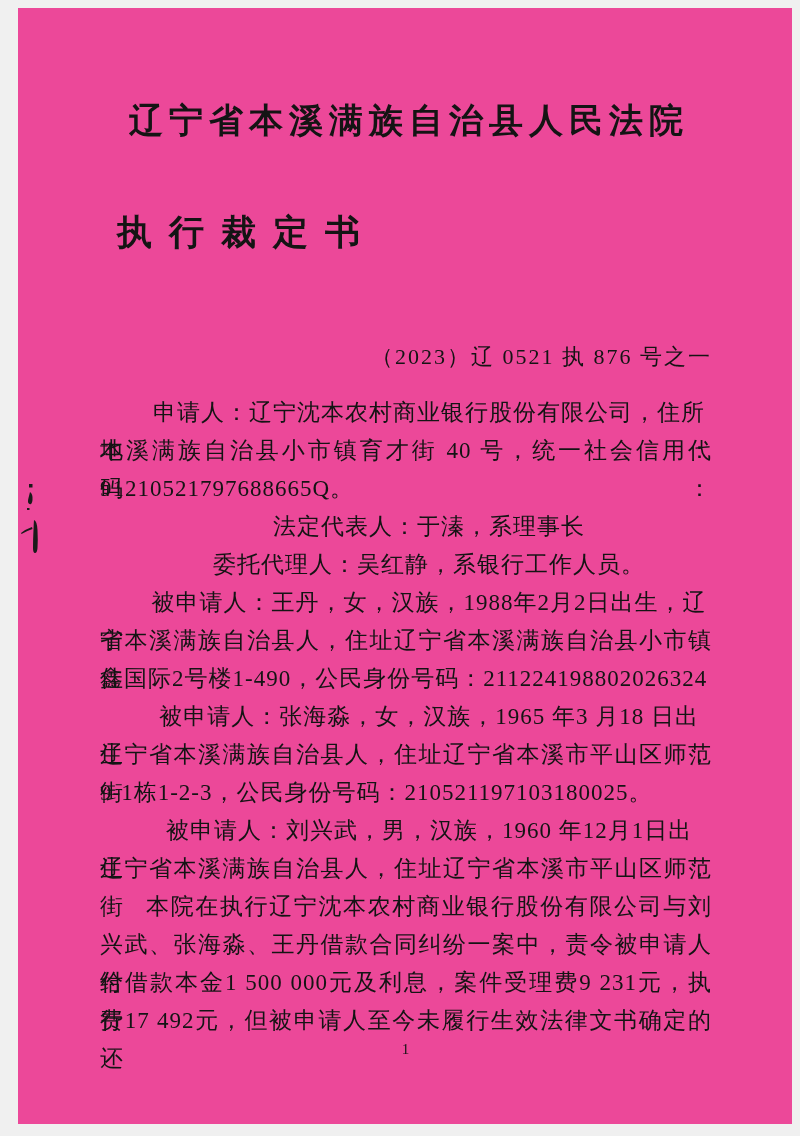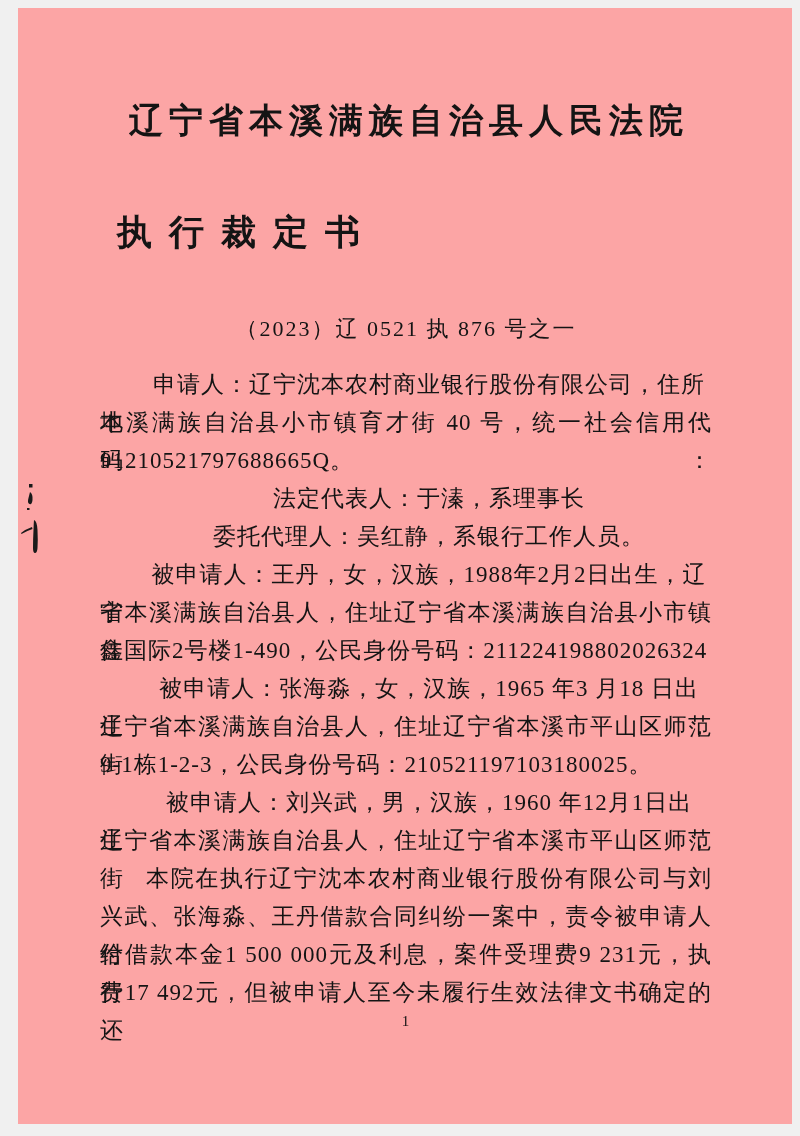--- a/index.html
+++ b/index.html
@@ -36,22 +36,22 @@
     margin-top: 70px;
     text-align: left;
     font-size: 35px;
     font-weight: bold;
     letter-spacing: 17px;
     padding-left: 17px;
     line-height: 42px;
     white-space: nowrap;
   }
   .case-number {
-    margin-top: 60px;
-    text-align: center;
+    margin-top: 88px;
+    text-align: right;
     font-size: 22px;
     letter-spacing: 2px;
     line-height: 30px;
   }
   .body-lines {
     margin-top: 22px;
     font-size: 23px;
     letter-spacing: 1px;
   }
   .line {
@@ -74,21 +74,21 @@
   }
   .margin-marks {
     position: absolute;
     left: 2px; top: 470px;
     width: 26px; height: 84px;
   }
 </style>
 </head>
 <body style="background: rgb(240, 240, 240); color: rgb(20, 20, 20);">
 
-<div class="paper" style="background: #fca5a5;">
+<div class="paper" style="background: #ec4899;">
 
   <svg class="margin-marks" viewBox="0 0 26 84" xmlns="http://www.w3.org/2000/svg" aria-hidden="true">
     <rect x="9" y="6" width="3.5" height="3.5" fill="#1a1a1a"></rect>
     <path d="M10 14 q3 2 2.5 8 q-0.5 5 -3 4 q-2.5 -1 -1 -6 q1 -4 1.5 -6 z" fill="#1a1a1a"></path>
     <rect x="7" y="30" width="2.5" height="2" fill="#1a1a1a"></rect>
     <path d="M1 55 q5 -4 11 -6 l0.5 2 q-6 2 -11 5 z" fill="#1a1a1a"></path>
     <path d="M14 42 q3 1 3.5 10 q0.5 10 0 18 q-0.3 5 -2.5 5 q-2 0 -2 -5 q0 -9 0.5 -18 q0.3 -8 0.5 -10 z" fill="#1a1a1a"></path>
   </svg>
 
   <div class="content">

